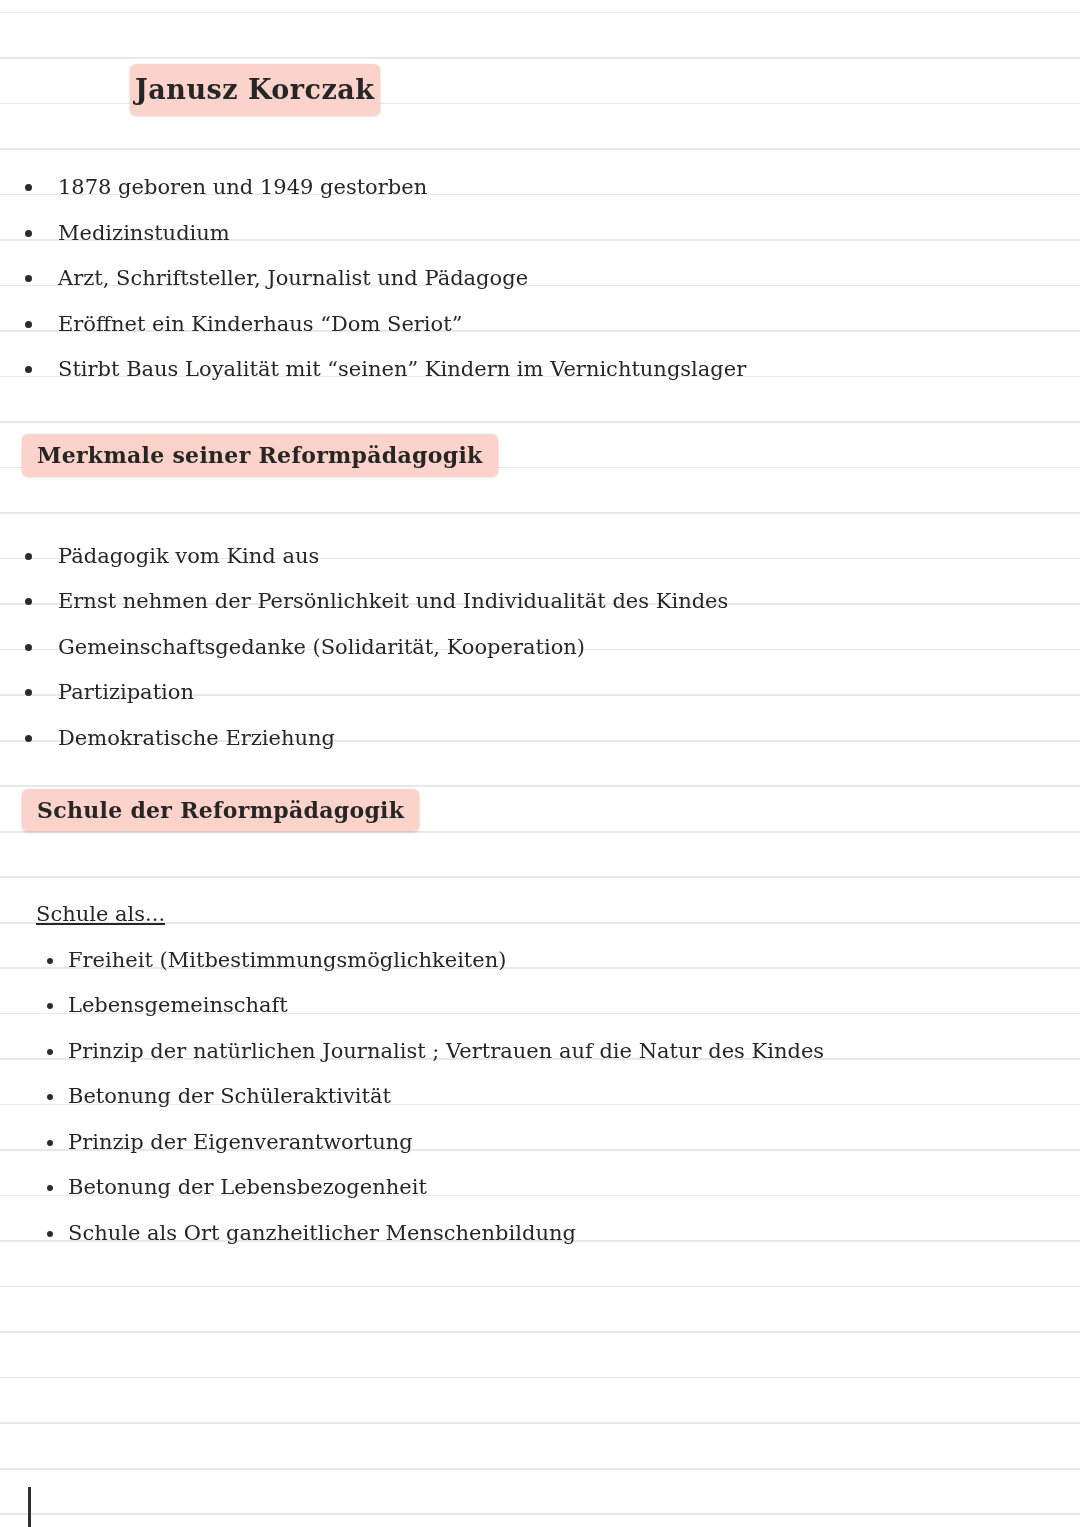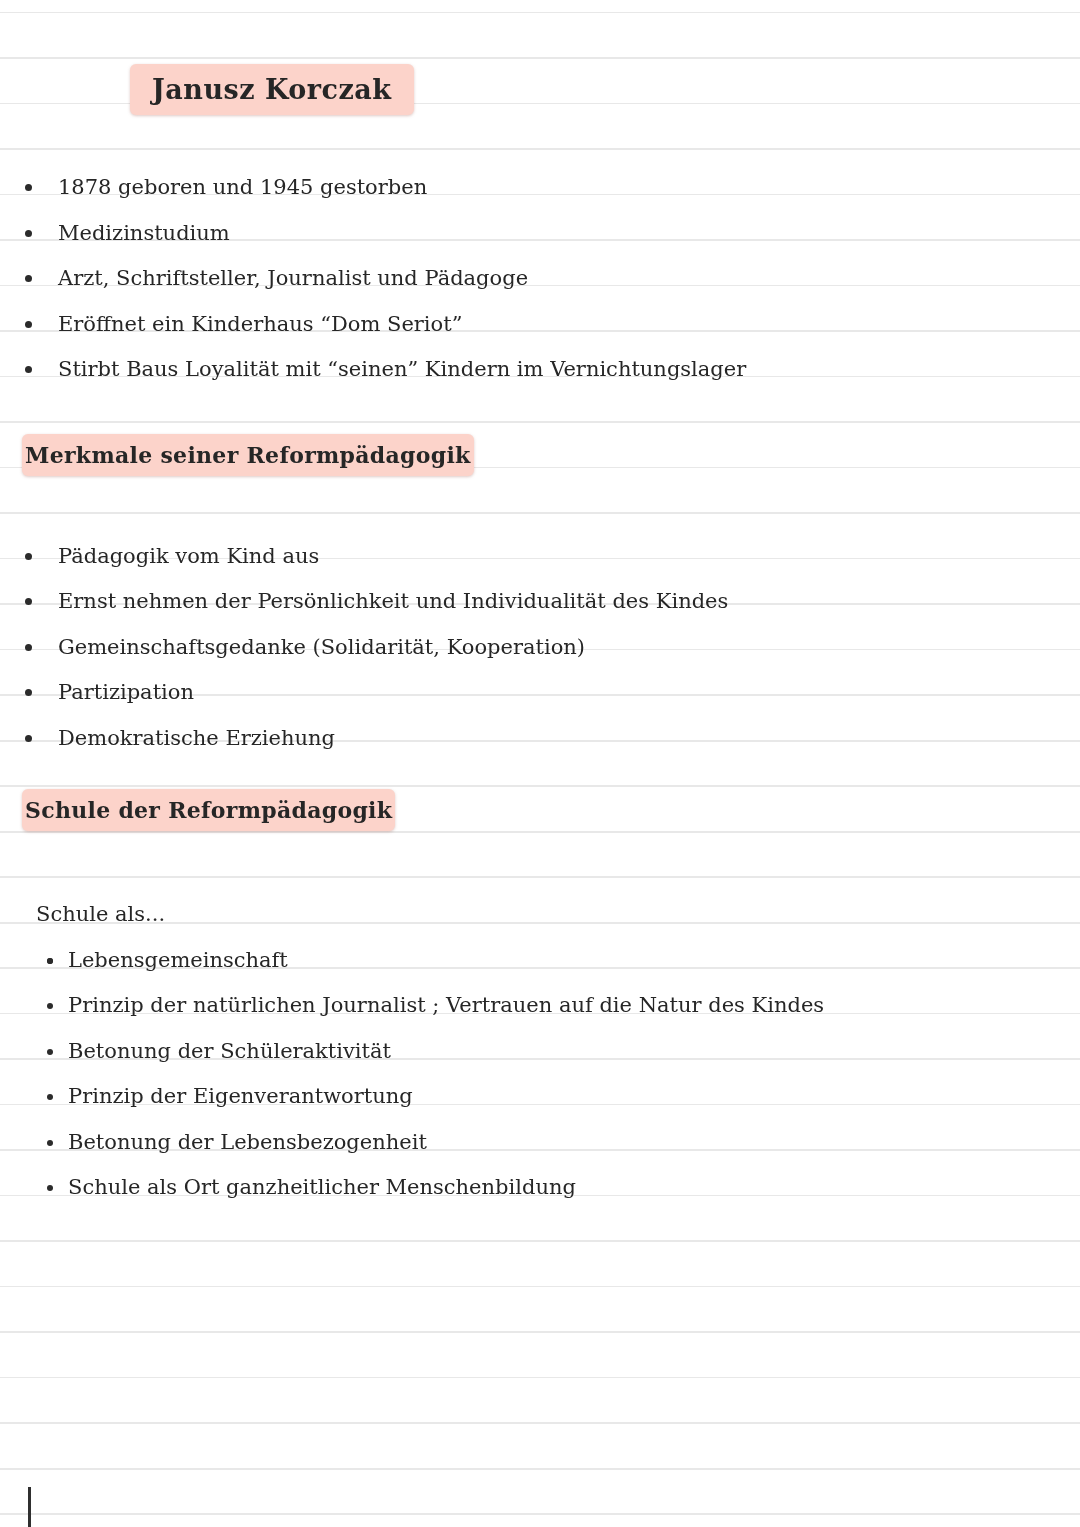--- a/index.html
+++ b/index.html
@@ -29,27 +29,27 @@
       display: inline-block;
       background: var(--highlight, #fcd3ca);
       border-radius: 6px;
       box-shadow: 0 1px 3px rgba(160, 100, 90, 0.35);
       line-height: 1;
       white-space: nowrap;
     }
     .title-box {
       font-size: 27px;
       font-weight: bold;
-      padding: 12px 22px;
+      padding: 12px 5px;
       letter-spacing: 0.5px;
     }
     .sub-box {
       font-size: 22px;
       font-weight: bold;
-      padding: 10px 3px;
+      padding: 10px 15px;
       letter-spacing: 0.3px;
     }
     .heading-row.first  { margin: 64px 0 0 130px; }
     .heading-row.second { margin: 41px 0 0 22px; }
     .heading-row.third  { margin: 28px 0 0 22px; }
 
     ul.bullets {
       list-style: none;
       font-size: 21px;
       line-height: 45.5px;
@@ -69,20 +69,21 @@
       height: 7px;
       border-radius: 50%;
       background: #2b2b2b;
     }
     .list-3 .dot { left: 0; width: 6px; height: 6px; top: 20px; }
 
     .intro {
       margin: 61px 0 0 36px;
       font-size: 21px;
       line-height: 45.5px;
+      text-decoration: underline;
     }
 
     .pen-stroke {
       position: absolute;
       left: 28px;
       top: 1487px;
       width: 3px;
       height: 40px;
       background: #2f2f2f;
     }
@@ -93,21 +94,21 @@
 <div class="page">
 
   <div class="heading-row first">
     <span class="highlight title-box">Janusz Korczak</span>
   </div>
 
   <ul class="bullets list-1">
 
       <li class="bullet-item">
         <span class="dot"></span>
-        <span class="item-text">1878 geboren und 1945 gestorben</span>
+        <span class="item-text">1878 geboren und 1949 gestorben</span>
       </li>
 
       <li class="bullet-item">
         <span class="dot"></span>
         <span class="item-text">Medizinstudium</span>
       </li>
 
       <li class="bullet-item">
         <span class="dot"></span>
         <span class="item-text">Arzt, Schriftsteller, Journalist und Pädagoge</span>
@@ -161,20 +162,21 @@
   <div class="heading-row third">
     <span class="highlight sub-box">Schule der Reformpädagogik</span>
   </div>
 
   <div class="intro">Schule als...</div>
 
   <ul class="bullets list-3">
 
       <li class="bullet-item">
         <span class="dot"></span>
+        <span class="item-text">Freiheit (Mitbestimmungsmöglichkeiten)</span>
       </li>
 
       <li class="bullet-item">
         <span class="dot"></span>
         <span class="item-text">Lebensgemeinschaft</span>
       </li>
 
       <li class="bullet-item">
         <span class="dot"></span>
         <span class="item-text">Prinzip der natürlichen Journalist ; Vertrauen auf die Natur des Kindes</span>

